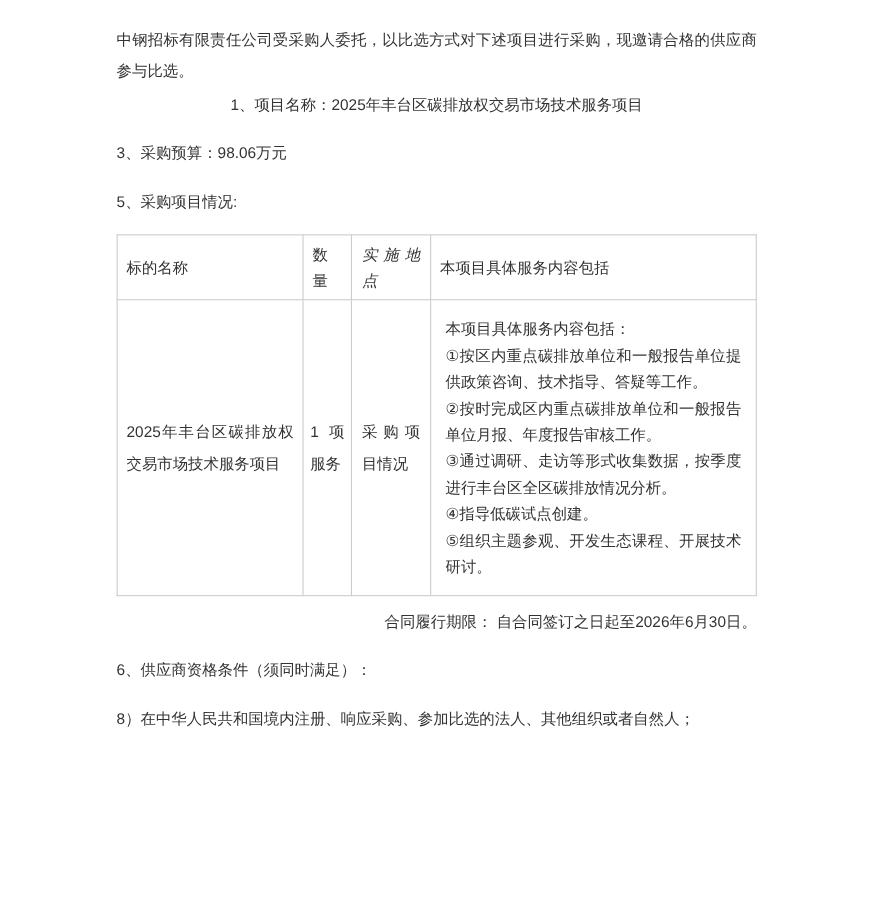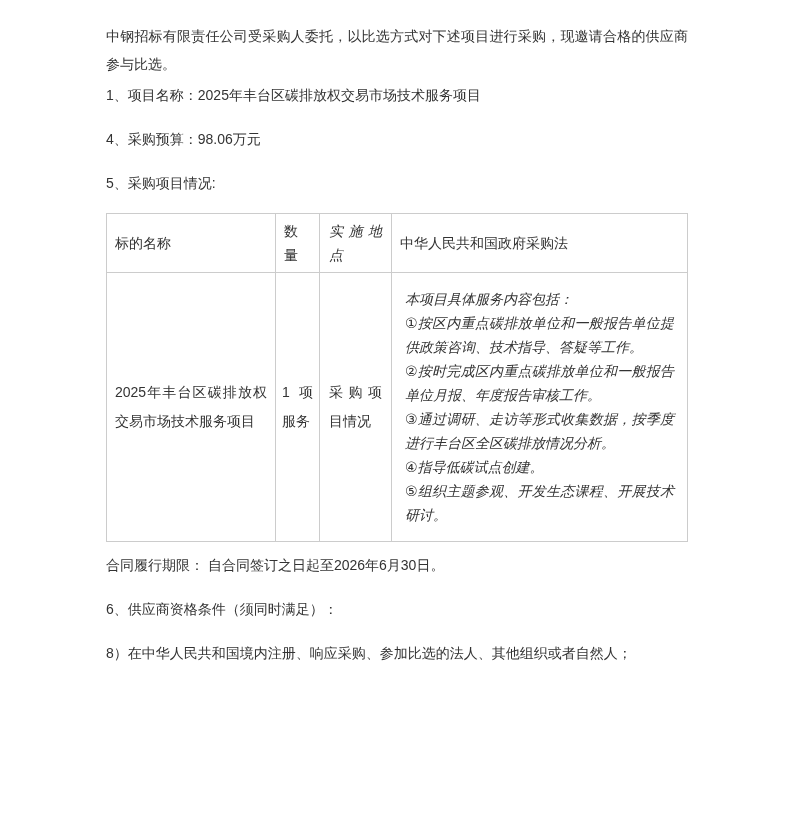--- a/index.html
+++ b/index.html
@@ -24,20 +24,21 @@
     margin: 0;
     line-height: 28px;
     text-align: justify;
   }
   .item {
     margin: 24px 0 0 0;
     line-height: 20px;
   }
   .item.first {
     margin-top: 7px;
+    text-align: center;
   }
   table.spec {
     border-collapse: collapse;
     table-layout: fixed;
     width: 581px;
     margin-top: 20px;
   }
   .spec th, .spec td {
     border: 1px solid #cccccc;
     font-weight: normal;
@@ -70,59 +71,59 @@
   .spec td.c-loc {
     padding: 6px 9px;
     line-height: 29px;
     text-align: justify;
   }
   .spec td.c-req {
     padding: 6px 13px;
     line-height: 24px;
     text-align: justify;
     white-space: pre-line;
-    font-style: italic;
   }
   .contract {
     margin: 13px 0 0 0;
     line-height: 20px;
+    text-align: right;
   }
   .q-title, .q-item {
     margin: 24px 0 0 0;
     line-height: 20px;
   }
 </style>
 </head>
 <body>
 
 <div class="doc">
 
   <p class="intro">中钢招标有限责任公司受采购人委托，以比选方式对下述项目进行采购，现邀请合格的供应商参与比选。</p>
 
   <p class="item first">1、项目名称：2025年丰台区碳排放权交易市场技术服务项目</p>
 
 
-  <p class="item">4、采购预算：98.06万元</p>
+  <p class="item">3、采购预算：98.06万元</p>
 
 
   <p class="item">5、采购项目情况:</p>
 
   <table class="spec">
     <colgroup>
       <col style="width:169px">
       <col style="width:44px">
       <col style="width:72px">
       <col style="width:296px">
     </colgroup>
     <thead>
       <tr>
         <th>标的名称</th>
         <th>数量</th>
         <th class="h-loc">实施地点</th>
-        <th>中华人民共和国政府采购法</th>
+        <th>本项目具体服务内容包括</th>
       </tr>
     </thead>
     <tbody>
       <tr>
         <td class="c-name">2025年丰台区碳排放权交易市场技术服务项目</td>
         <td class="c-qty">1项服务</td>
         <td class="c-loc">采购项目情况</td>
         <td class="c-req">本项目具体服务内容包括：
 ①按区内重点碳排放单位和一般报告单位提供政策咨询、技术指导、答疑等工作。
 ②按时完成区内重点碳排放单位和一般报告单位月报、年度报告审核工作。

